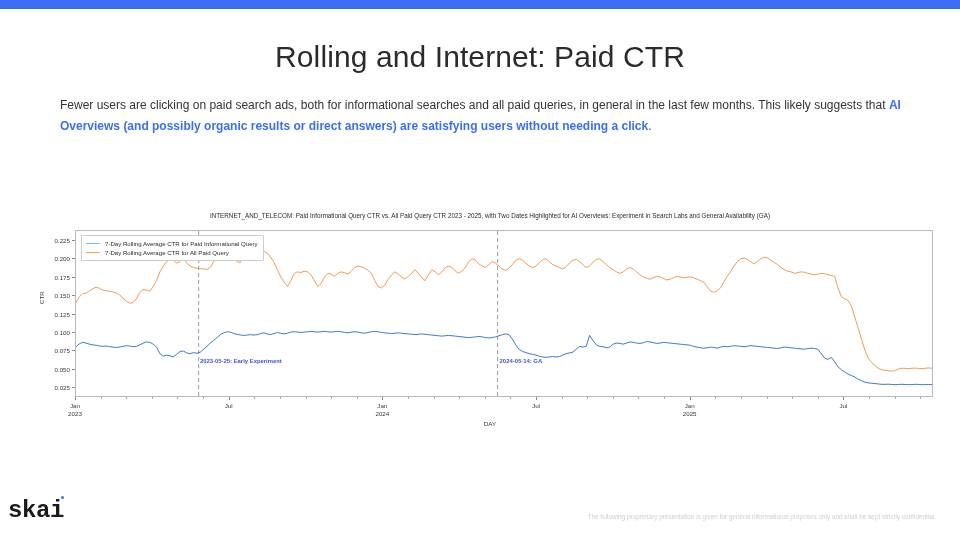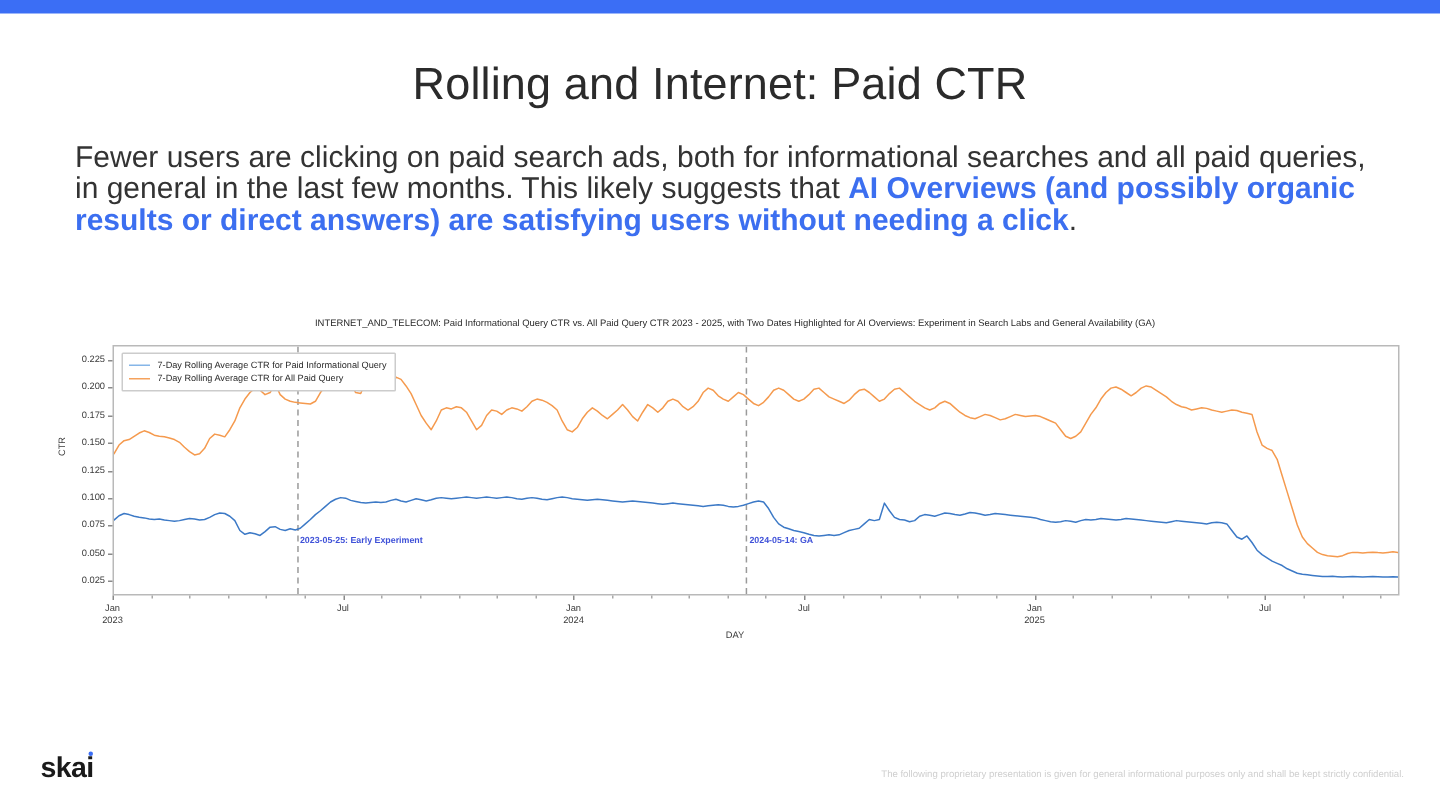--- a/index.html
+++ b/index.html
@@ -28,23 +28,23 @@
     width: 960px;
     text-align: center;
     font-size: 30px;
     font-weight: 300;
     color: #2b2b2b;
     letter-spacing: 0.1px;
   }
   #body-copy {
     position: absolute;
     top: 95px;
-    left: 50px;
+    left: 60px;
     width: 862px;
-    font-size: 20px;
+    font-size: 12px;
     line-height: 21px;
     color: #333333;
   }
   #body-copy .hl {
     color: #3C6FF0;
     font-weight: bold;
   }
 
   
   #chart-figure {
@@ -168,24 +168,24 @@
     font-size: 5.9px;
     font-weight: bold;
     color: #3F51D8;
     white-space: nowrap;
     z-index: 5;
   }
 
   
   #footer-logo {
     position: absolute;
-    left: 27px;
+    left: 8px;
     bottom: 16px;
-    font-family: Liberation Sans, sans-serif;
-    font-size: 19px;
+    font-family: Liberation Mono, monospace;
+    font-size: 24px;
     font-weight: bold;
     color: #1a1a1a;
     letter-spacing: -0.4px;
   }
   #footer-logo .acc {
     position: relative;
   }
   #footer-logo .acc::after {
     content: "";
     position: absolute;

